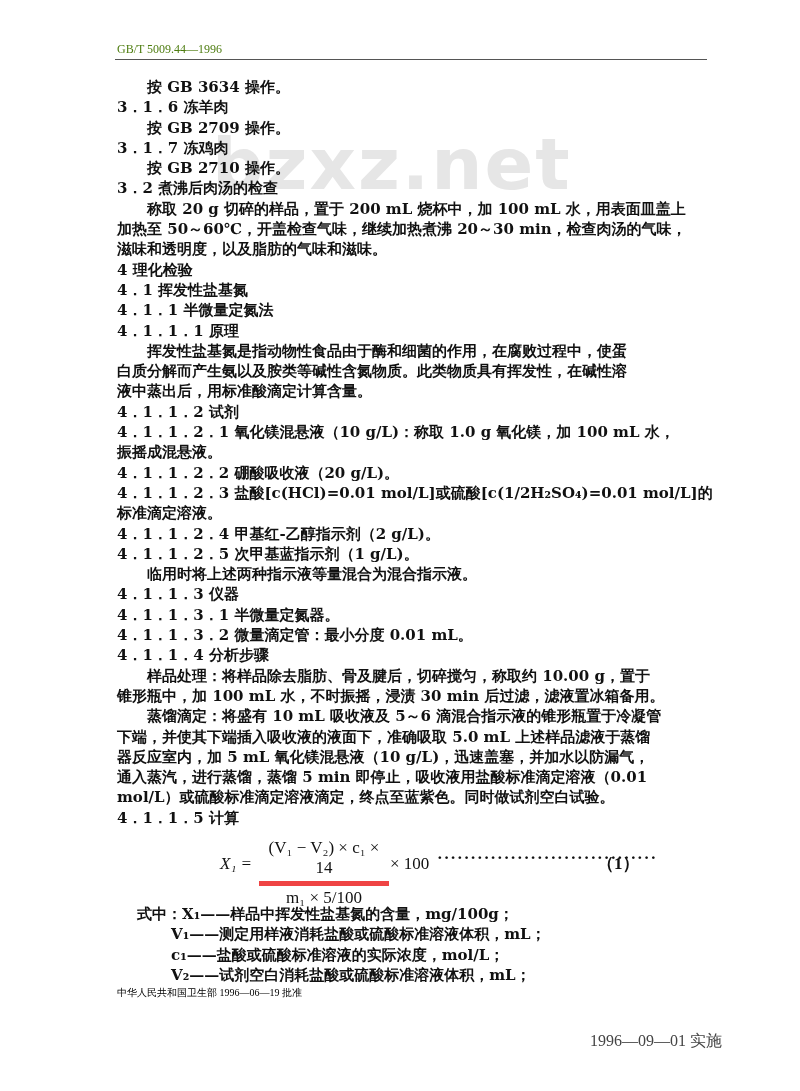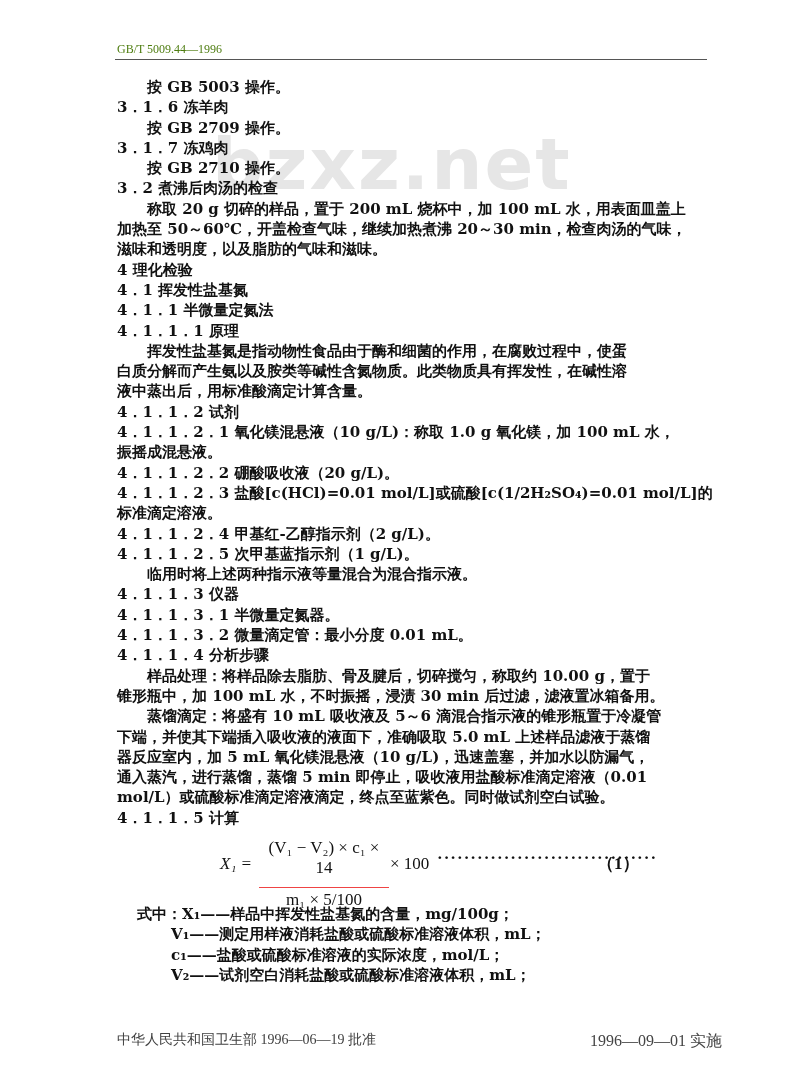--- a/index.html
+++ b/index.html
@@ -11,45 +11,45 @@
   .watermark { position: absolute; left: 212px; top: 128px; font-family: "DejaVu Sans", sans-serif;
                font-weight: bold; font-size: 72px; color: #e6e6e6; letter-spacing: 2px; z-index: 0; line-height: 1; }
   .content { position: absolute; left: 117px; top: 77px; width: 575px; z-index: 1;
              font-size: 15px; line-height: 20.3px; font-weight: bold; }
   .line { white-space: nowrap; }
   .indent { padding-left: 30px; }
   .formula { position: relative; height: 68px; margin-top: 6px; margin-bottom: 2px;
              font-family: "Liberation Serif", serif; font-weight: normal; font-size: 17px; }
   .formula .lhs { position: absolute; left: 103px; top: 20px; font-style: italic; }
   .formula .frac { position: absolute; left: 142px; top: 4px; text-align: center; width: 130px; }
-  .formula .num { display: block; border-bottom: 1px solid #ef4444; padding-bottom: 8px; }
+  .formula .num { display: block; border-bottom: 5px solid #ef4444; padding-bottom: 2px; }
   .formula .den { display: block; padding-top: 2px; }
   .formula .rest { position: absolute; left: 273px; top: 20px; }
   .formula .dots { position: absolute; left: 320px; top: 14px; letter-spacing: 1px; font-weight: bold; }
   .formula .eqno { position: absolute; left: 480px; top: 20px; font-weight: bold; }
   .legend { margin-top: 2px; }
   .legend .row { white-space: nowrap; }
   .legend .first { padding-left: 20px; }
   .legend .sub { padding-left: 54px; }
-  .footer-left { position: absolute; left: 117px; top: 1031px; font-size: 14px; color: #404040;
+  .footer-left { position: absolute; left: 117px; top: 986px; font-size: 10px; color: #000000;
                  font-family: "Liberation Serif", serif; }
   .footer-right { position: absolute; left: 590px; top: 1031px; font-size: 16px; color: #444;
                   font-family: "Liberation Serif", serif; }
 </style>
 </head>
 <body>
 
 <div class="header">GB/T 5009.44—1996</div>
 <div class="header-rule"></div>
 
 <div class="watermark">bzxz.net</div>
 
 <div class="content">
   <div id="lines">
-      <div class="line indent">按 GB 5003 操作。</div>
+      <div class="line indent">按 GB 3634 操作。</div>
       <div class="line">3．1．6  冻羊肉</div>
       <div class="line indent">按 GB 2709 操作。</div>
       <div class="line">3．1．7  冻鸡肉</div>
       <div class="line indent">按 GB 2710 操作。</div>
       <div class="line">3．2  煮沸后肉汤的检查</div>
       <div class="line indent">称取 20 g 切碎的样品，置于 200 mL 烧杯中，加 100 mL 水，用表面皿盖上</div>
       <div class="line">加热至 50～60℃，开盖检查气味，继续加热煮沸 20～30 min，检查肉汤的气味，</div>
       <div class="line">滋味和透明度，以及脂肪的气味和滋味。</div>
       <div class="line">4  理化检验</div>
       <div class="line">4．1  挥发性盐基氮</div>

